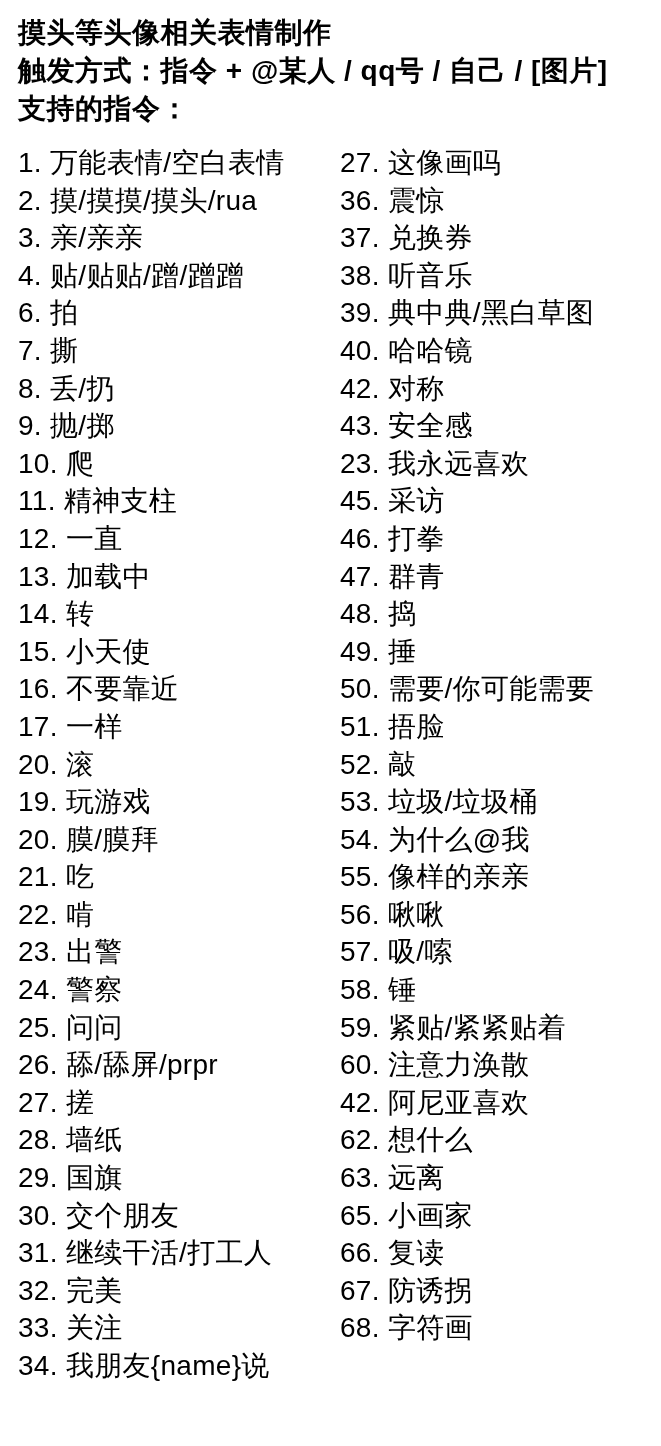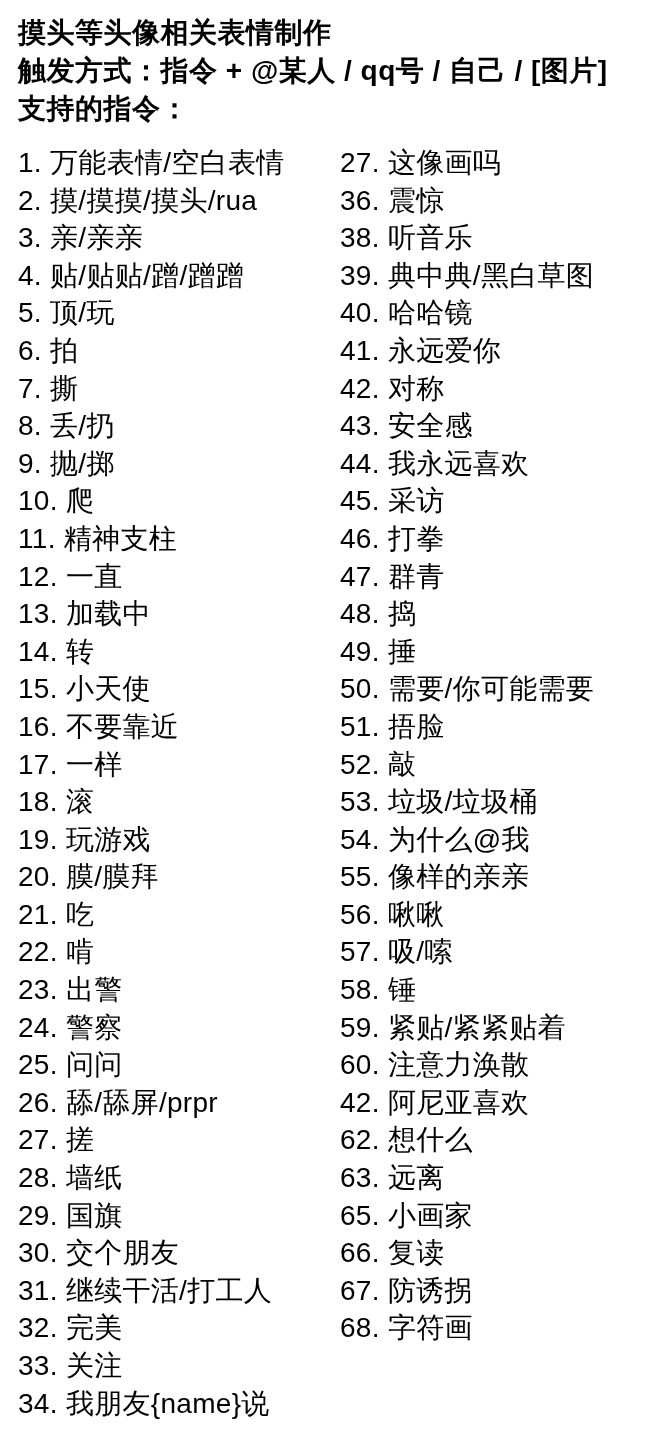--- a/index.html
+++ b/index.html
@@ -65,61 +65,60 @@
     <div class="h-line">触发方式：指令 + @某人 / qq号 / 自己 / [图片]</div>
     <div class="h-line">支持的指令：</div>
   </div>
 
   <div class="columns">
     <div class="col col-left" id="col-left">
         <div class="cmd">1. 万能表情/空白表情</div>
         <div class="cmd">2. 摸/摸摸/摸头/rua</div>
         <div class="cmd">3. 亲/亲亲</div>
         <div class="cmd">4. 贴/贴贴/蹭/蹭蹭</div>
-        <div class="cmd">5. 顶/玩</div>
         <div class="cmd">6. 拍</div>
         <div class="cmd">7. 撕</div>
         <div class="cmd">8. 丢/扔</div>
         <div class="cmd">9. 抛/掷</div>
         <div class="cmd">10. 爬</div>
         <div class="cmd">11. 精神支柱</div>
         <div class="cmd">12. 一直</div>
         <div class="cmd">13. 加载中</div>
         <div class="cmd">14. 转</div>
         <div class="cmd">15. 小天使</div>
         <div class="cmd">16. 不要靠近</div>
         <div class="cmd">17. 一样</div>
-        <div class="cmd">18. 滚</div>
+        <div class="cmd">20. 滚</div>
         <div class="cmd">19. 玩游戏</div>
         <div class="cmd">20. 膜/膜拜</div>
         <div class="cmd">21. 吃</div>
         <div class="cmd">22. 啃</div>
         <div class="cmd">23. 出警</div>
         <div class="cmd">24. 警察</div>
         <div class="cmd">25. 问问</div>
         <div class="cmd">26. 舔/舔屏/prpr</div>
         <div class="cmd">27. 搓</div>
         <div class="cmd">28. 墙纸</div>
         <div class="cmd">29. 国旗</div>
         <div class="cmd">30. 交个朋友</div>
         <div class="cmd">31. 继续干活/打工人</div>
         <div class="cmd">32. 完美</div>
         <div class="cmd">33. 关注</div>
         <div class="cmd">34. 我朋友{name}说</div>
       </div>
     <div class="col col-right" id="col-right">
         <div class="cmd">27. 这像画吗</div>
         <div class="cmd">36. 震惊</div>
+        <div class="cmd">37. 兑换券</div>
         <div class="cmd">38. 听音乐</div>
         <div class="cmd">39. 典中典/黑白草图</div>
         <div class="cmd">40. 哈哈镜</div>
-        <div class="cmd">41. 永远爱你</div>
         <div class="cmd">42. 对称</div>
         <div class="cmd">43. 安全感</div>
-        <div class="cmd">44. 我永远喜欢</div>
+        <div class="cmd">23. 我永远喜欢</div>
         <div class="cmd">45. 采访</div>
         <div class="cmd">46. 打拳</div>
         <div class="cmd">47. 群青</div>
         <div class="cmd">48. 捣</div>
         <div class="cmd">49. 捶</div>
         <div class="cmd">50. 需要/你可能需要</div>
         <div class="cmd">51. 捂脸</div>
         <div class="cmd">52. 敲</div>
         <div class="cmd">53. 垃圾/垃圾桶</div>
         <div class="cmd">54. 为什么@我</div>

